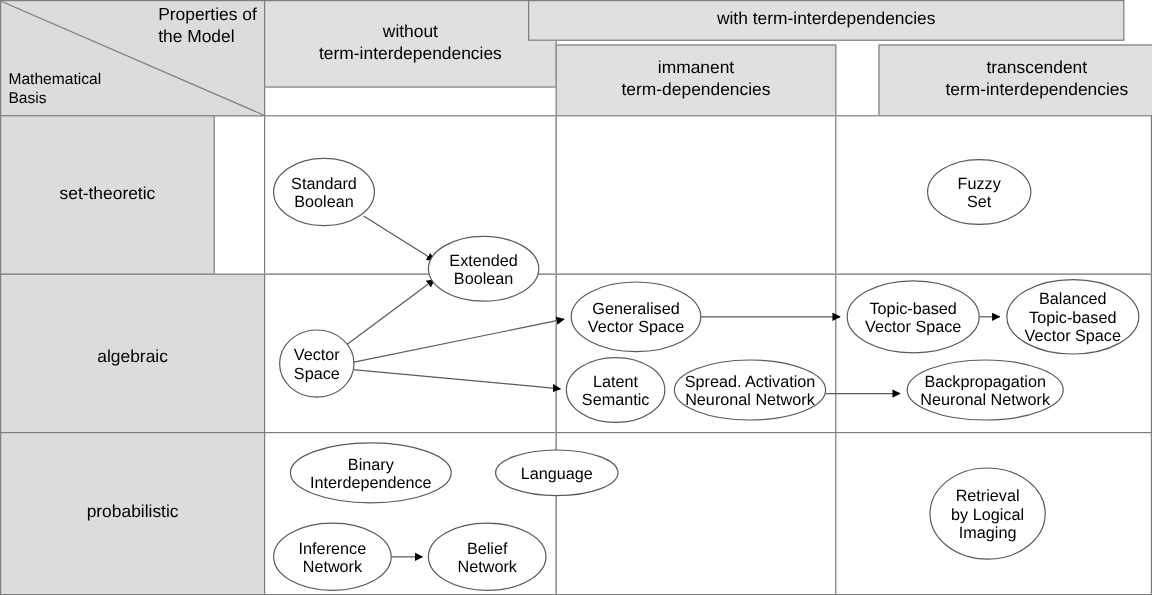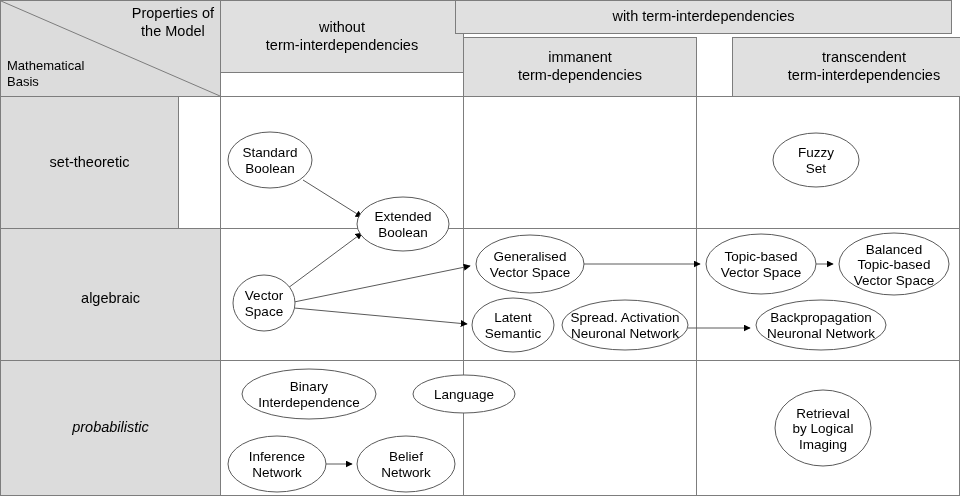--- a/index.html
+++ b/index.html
@@ -20,21 +20,21 @@
     position:absolute;inset:0;
     display:flex;align-items:center;justify-content:center;
     text-align:center;line-height:1.22;font-size:14.5px;
     white-space:pre-line;
     padding:0 4px;box-sizing:border-box;
   }
   
   #corner-cell{background:#dcdcdc;}
   .corner-props{
     position:absolute;right:6px;top:4px;
-    text-align:center;font-size:14.5px;line-height:1.22;white-space:pre-line;
+    text-align:left;font-size:14.5px;line-height:1.22;white-space:pre-line;
   }
   .corner-basis{
     position:absolute;left:6px;bottom:6px;
     text-align:left;font-size:13px;line-height:1.22;white-space:pre-line;
   }
   
   svg.overlay{position:absolute;left:0;top:0;width:960px;height:496px;overflow:visible;}
   .node-ell{fill:#ffffff;stroke:#5a5a5a;stroke-width:1;}
   .node-txt{font-family:"Liberation Sans", sans-serif;font-size:13.5px;fill:#000;text-anchor:middle;}
   .edge{stroke:#5a5a5a;stroke-width:1;fill:none;}
@@ -51,21 +51,21 @@
 the Model</div>
     <div class="corner-basis">Mathematical
 Basis</div>
   </div>
 
   <div class="cell hdr" style="left:220px;top:0;width:244px;height:73px;">
     <div class="cellinner">without
 term-interdependencies</div>
   </div>
 
-  <div class="cell hdr" style="left:455px;top:0;width:497px;height:34px;">
+  <div class="cell hdr" style="left:440px;top:0;width:497px;height:34px;">
     <div class="cellinner">with term-interdependencies</div>
   </div>
 
   <div class="cell hdr" style="left:463px;top:37px;width:234px;height:60px;padding-left:32px;">
     <div class="cellinner">immanent
 term-dependencies</div>
   </div>
 
   <div class="cell hdr" style="left:732px;top:37px;width:264px;height:60px;">
     <div class="cellinner">transcendent
@@ -79,21 +79,21 @@
   <div class="cell body" style="left:463px;top:96px;width:234px;height:133px;"></div>
   <div class="cell body" style="left:696px;top:96px;width:264px;height:133px;"></div>
 
   <div class="cell rowlbl" style="left:0;top:228px;width:221px;height:141px;">
     <div class="cellinner">algebraic</div>
   </div>
   <div class="cell body" style="left:220px;top:228px;width:244px;height:133px;"></div>
   <div class="cell body" style="left:463px;top:228px;width:234px;height:133px;"></div>
   <div class="cell body" style="left:696px;top:228px;width:264px;height:133px;"></div>
 
-  <div class="cell rowlbl" style="left:0;top:360px;width:221px;height:136px;font-style:italic;">
+  <div class="cell rowlbl" style="left:0;top:360px;width:221px;height:136px;">
     <div class="cellinner">probabilistic</div>
   </div>
   <div class="cell body" style="left:220px;top:360px;width:244px;height:136px;"></div>
   <div class="cell body" style="left:463px;top:360px;width:234px;height:136px;"></div>
   <div class="cell body" style="left:696px;top:360px;width:264px;height:136px;"></div>
 
   <svg class="overlay" viewBox="0 0 960 496">
     <defs>
       <marker id="arrow" viewBox="0 0 10 10" refX="9" refY="5" markerWidth="7" markerHeight="7" orient="auto-start-reverse">
         <path d="M 0 0 L 10 5 L 0 10 z" class="arrowhead"></path>

